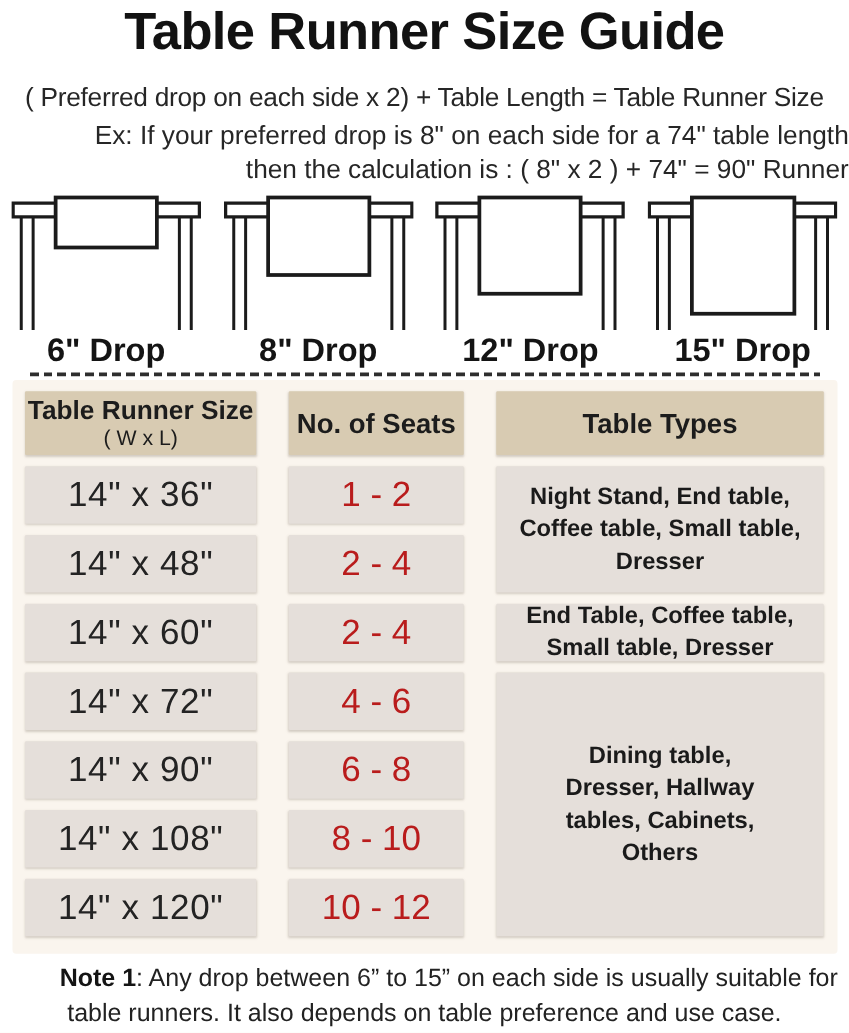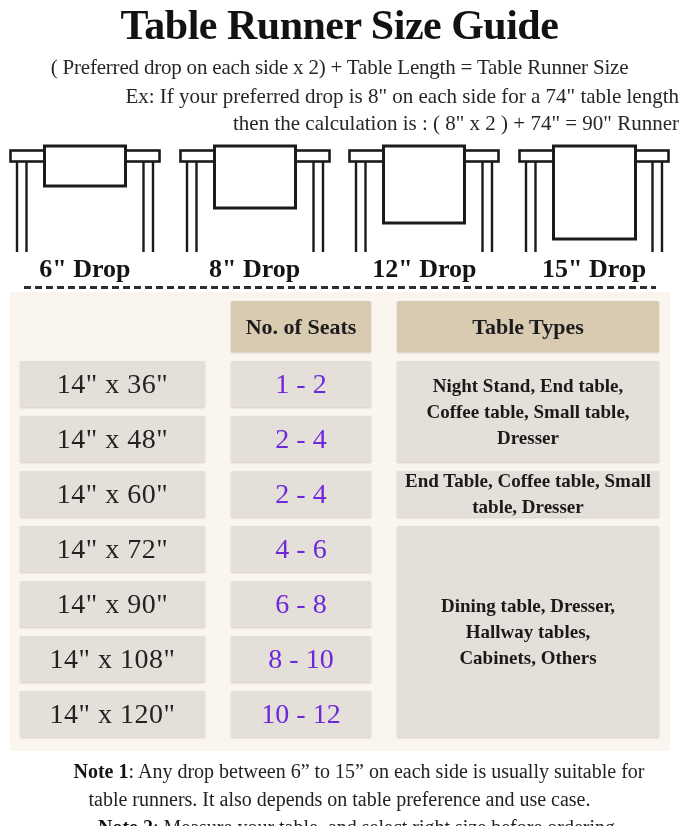--- a/index.html
+++ b/index.html
@@ -1,27 +1,27 @@
 <!DOCTYPE html>
 <html><head>
 <meta charset="utf-8">
 <style>
   * { margin: 0; padding: 0; box-sizing: border-box; }
   html, body { width: 679px; height: 826px; background: #ffffff; overflow: hidden; }
   body { font-family: "Liberation Sans", sans-serif; color: #1c1c1c; }
 
-  .page { width: 679px; height: 826px; position: relative; font-family: Liberation Serif, serif; }
+  .page { width: 679px; height: 826px; position: relative; }
 
   .title {
     text-align: center; font-size: 42px; font-weight: 800;
     letter-spacing: -0.5px; line-height: 48px; padding-top: 1px; color: #121212;
   }
   .formula {
     text-align: center; font-size: 21px; line-height: 28px;
-    margin-top: 4px; color: #262626; letter-spacing: -0.2px;
+    margin-top: 16px; color: #262626; letter-spacing: -0.2px;
   }
   .ex-line { text-align: right; font-size: 21px; line-height: 27px; color: #262626; }
   .ex-line.first { margin-top: 2px; }
 
   
   .drops-row { display: flex; margin-top: 7px; height: 108px; }
   .drop-col { width: 169.75px; display: flex; justify-content: center; }
   .labels-row { display: flex; height: 33px; align-items: center; }
   .drop-label { width: 169.75px; text-align: center; font-size: 26px; font-weight: 700; color: #141414; }
 
@@ -45,21 +45,21 @@
     display: flex; flex-direction: column; align-items: center; justify-content: center;
     text-align: center; border-radius: 1px;
     box-shadow: 0 1px 2px rgba(120, 108, 92, 0.30);
   }
   .cell.head { background: #d8cbb2; }
   .cell.data { background: #e5dfda; }
   .head-main { font-size: 21px; font-weight: 700; line-height: 24px; }
   .head-sub  { font-size: 17px; font-weight: 400; line-height: 19px; }
   .head-one  { font-size: 22px; font-weight: 700; }
   .size-val  { font-size: 28px; font-weight: 400; letter-spacing: 0.5px; color: #232323; }
-  .seat-val  { font-size: 28px; font-weight: 400; color: #6d28d9; }
+  .seat-val  { font-size: 28px; font-weight: 400; color: #b91c1c; }
   .type-val  { font-size: 19px; font-weight: 700; line-height: 26px; color: #1a1a1a; }
   .type-val .w { display: inline-block; }
   .tw-a .w { max-width: 236px; }
   .tw-b .w { max-width: 250px; }
   .tw-c .w { max-width: 186px; }
 
   
   .notes { margin-top: 6px; text-align: center; font-size: 20px; line-height: 28px; color: #222; }
   .notes b { color: #141414; margin-left: 39px; }
 
@@ -123,20 +123,24 @@
     <div class="drop-label">8" Drop</div>
     <div class="drop-label">12" Drop</div>
     <div class="drop-label">15" Drop</div>
   </div>
 
   <div class="dashed-divider"></div>
 
   <div class="panel">
     <div class="grid">
 
+      <div class="cell head" style="grid-area:1/1">
+        <div class="head-main">Table Runner Size</div>
+        <div class="head-sub">( W x L)</div>
+      </div>
       <div class="cell head" style="grid-area:1/2">
         <div class="head-one">No. of Seats</div>
       </div>
       <div class="cell head" style="grid-area:1/3">
         <div class="head-one">Table Types</div>
       </div>
 
       <div class="cell data" style="grid-area:2/1">
           <span class="size-val">14" x 36"</span>
         </div>

